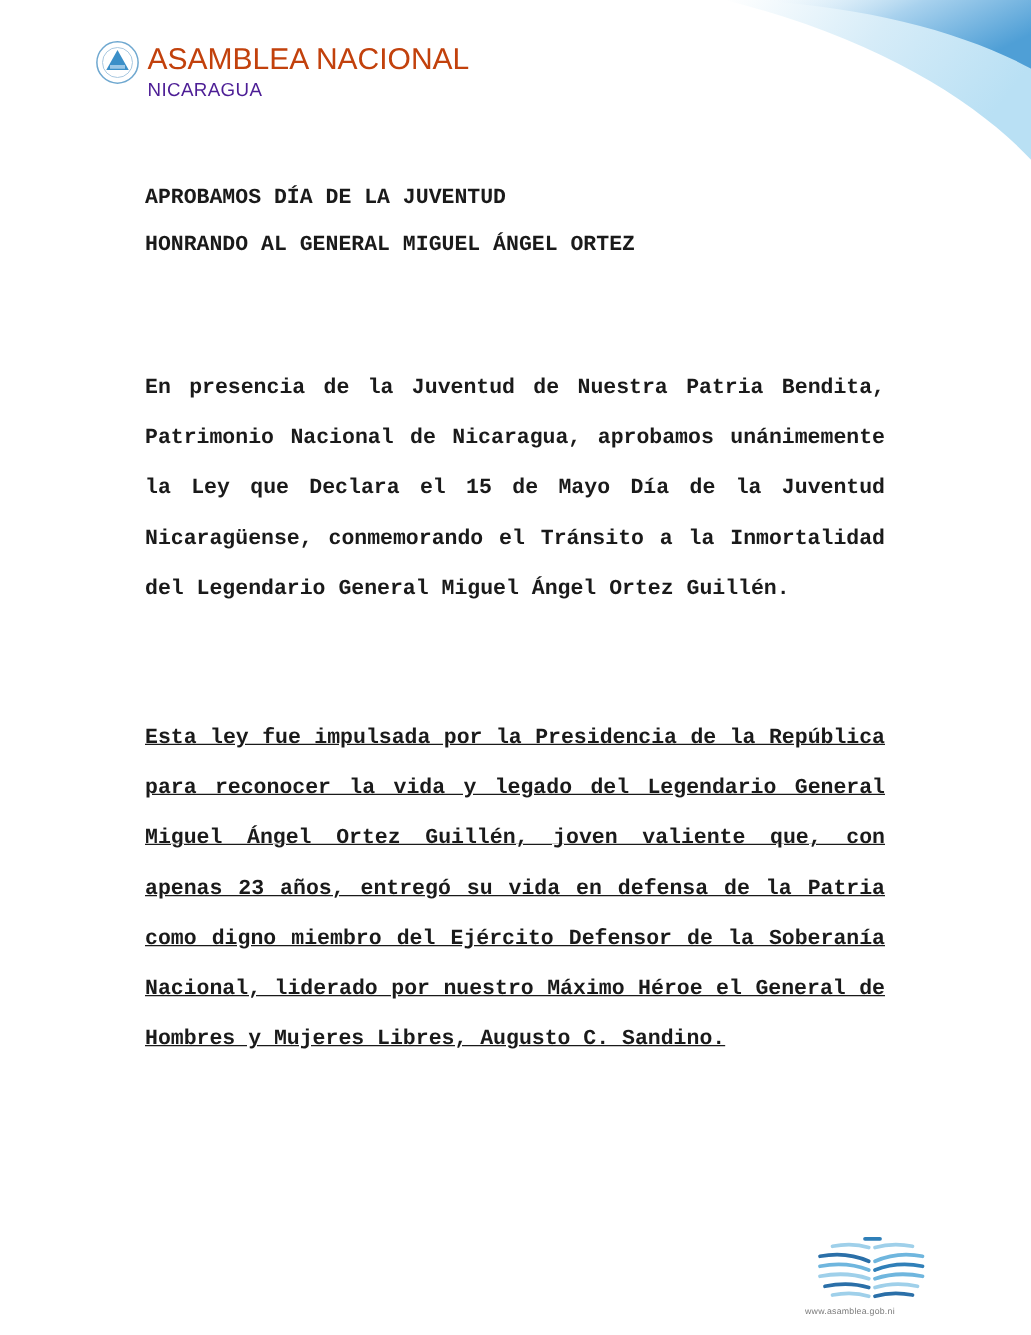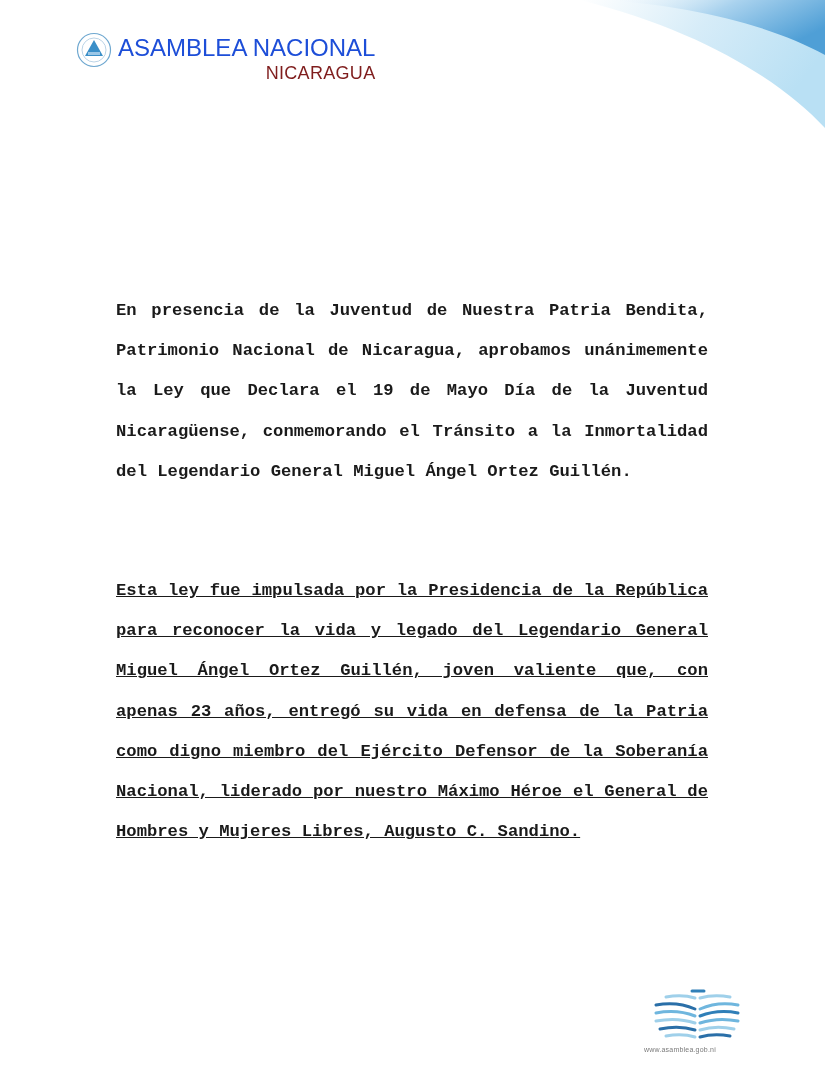--- a/index.html
+++ b/index.html
@@ -7,25 +7,25 @@
       width:825px; height:1068px; background:#ffffff; position:relative; overflow:hidden;
       font-family: "Liberation Mono", "DejaVu Sans Mono", monospace;
       color:#1a1a1a;
     }
     .corner-decor { position:absolute; top:0; right:0; width:245px; height:130px; }
     .logo { position:absolute; left:76px; top:32px; display:flex; align-items:flex-start; }
     .logo-emblem { width:36px; height:36px; margin-right:6px; margin-top:0px; }
     .logo-text { display:flex; flex-direction:column; }
     .logo-title {
       font-family: "Liberation Sans", "DejaVu Sans", sans-serif;
-      font-size:24px; color:#1d4ed8; letter-spacing:0px; line-height:26px; margin-top:3px;
+      font-size:24px; color:#c2410c; letter-spacing:0px; line-height:26px; margin-top:3px;
     }
     .logo-sub {
       font-family: "Liberation Sans", "DejaVu Sans", sans-serif;
-      font-size:18px; color:#7f1d1d; line-height:16px; margin-top:4px; letter-spacing:0.3px;text-align:right;
+      font-size:15px; color:#4c1d95; line-height:16px; margin-top:4px; letter-spacing:0.3px;
     }
     .heading-block { position:absolute; left:116px; top:140px; }
     .heading-line {
       font-weight:bold; font-size:17.2px; line-height:38px; margin:0; white-space:nowrap;
     }
     .para {
       position:absolute; left:116px; width:592px;
       font-weight:bold; font-size:17.2px; line-height:40.2px;
       text-align:justify; margin:0;
     }
@@ -65,23 +65,25 @@
     <polygon points="18,8 27,24 9,24" fill="#3b8fc8"></polygon>
     <rect x="12" y="20" width="12" height="3" fill="#9cc7e6"></rect>
   </svg>
   <div class="logo-text">
     <span class="logo-title">ASAMBLEA NACIONAL</span>
     <span class="logo-sub">NICARAGUA</span>
   </div>
 </div>
 
 <div class="heading-block">
+  <p class="heading-line">APROBAMOS DÍA DE LA JUVENTUD</p>
+  <p class="heading-line">HONRANDO AL GENERAL MIGUEL ÁNGEL ORTEZ</p>
 </div>
 
-<p class="para para1">En presencia de la Juventud de Nuestra Patria Bendita, Patrimonio Nacional de Nicaragua, aprobamos unánimemente la Ley que Declara el 19 de Mayo Día de la Juventud Nicaragüense, conmemorando el Tránsito a la Inmortalidad del Legendario General Miguel Ángel Ortez Guillén.</p>
+<p class="para para1">En presencia de la Juventud de Nuestra Patria Bendita, Patrimonio Nacional de Nicaragua, aprobamos unánimemente la Ley que Declara el 15 de Mayo Día de la Juventud Nicaragüense, conmemorando el Tránsito a la Inmortalidad del Legendario General Miguel Ángel Ortez Guillén.</p>
 <p class="para para2">Esta ley fue impulsada por la Presidencia de la República para reconocer la vida y legado del Legendario General Miguel Ángel Ortez Guillén, joven valiente que, con apenas 23 años, entregó su vida en defensa de la Patria como digno miembro del Ejército Defensor de la Soberanía Nacional, liderado por nuestro Máximo Héroe el General de Hombres y Mujeres Libres, Augusto C. Sandino.</p>
 
 <svg class="footer-logo" viewBox="0 0 90 60">
   <g fill="none" stroke-width="3" stroke-linecap="round">
     <line x1="40" y1="6" x2="52" y2="6" stroke="#2f7fb8"></line>
     <path d="M14,12 Q30,9 43,13" stroke="#9fd0ea"></path>
     <path d="M48,13 Q62,9 78,12" stroke="#9fd0ea"></path>
     <path d="M4,20 Q25,16 43,24" stroke="#2a6fa8"></path>
     <path d="M48,24 Q66,16 86,20" stroke="#6fb6de"></path>
     <path d="M4,28 Q25,24 43,31" stroke="#6fb6de"></path>

